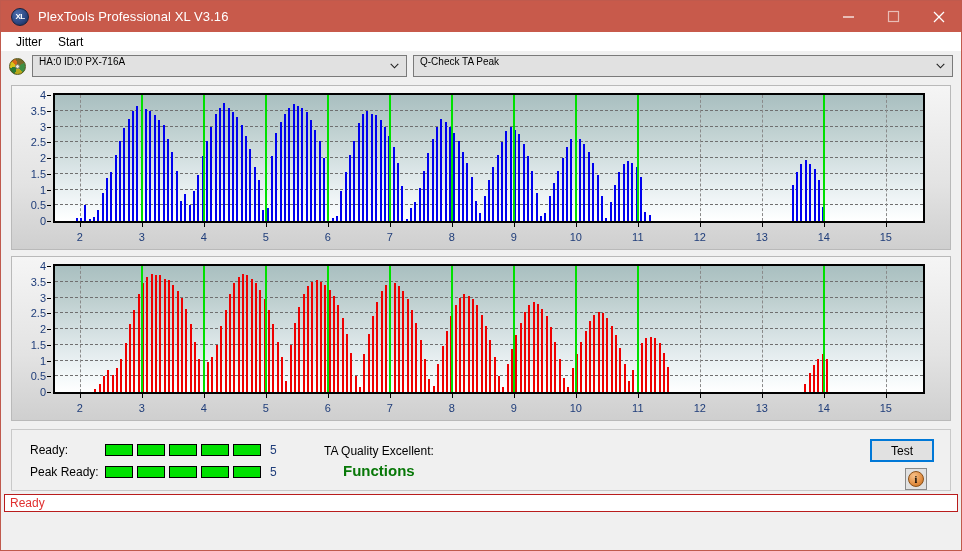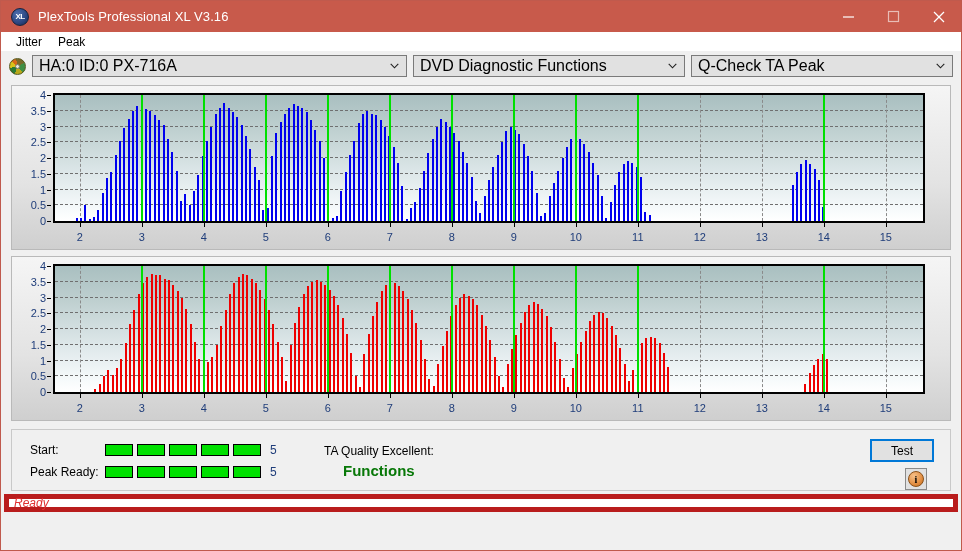--- a/index.html
+++ b/index.html
@@ -61,22 +61,22 @@
     position:relative;box-sizing:border-box;
   }
   .drive-icon::after{
     content:"";position:absolute;left:50%;top:50%;width:5px;height:5px;
     margin:-2.5px 0 0 -2.5px;border-radius:50%;background:#e8e8e0;
     border:1px solid #7a7a6a;box-sizing:border-box;
   }
   .combo{
     height:22px;box-sizing:border-box;
     background:#e1e1e1;border:1px solid #7a7a7a;
-    display:flex;align-items:center;position:relative;
-    font-size:16px;color:#000;padding-left:6px;
+    display:flex;position:relative;
+    font-size:10px;color:#000;padding-left:6px;
   }
   .combo .cval{white-space:nowrap;overflow:hidden;}
   .combo .carrow{
     position:absolute;right:7px;top:50%;transform:translateY(-50%);
     width:9px;height:6px;
   }
   #combo-drive{flex:0 0 375px;}
   #combo-function{flex:0 0 272px;}
   #combo-test{flex:1 1 auto;}
   
@@ -147,23 +147,23 @@
     width:16px;height:16px;border-radius:50%;
     background:radial-gradient(circle at 35% 28%,#f6c089 0%,#e08a3c 65%,#b5651c 100%);
     border:1px solid #8a5018;box-sizing:border-box;
     color:#000;font-size:10px;font-weight:bold;
     display:flex;align-items:center;justify-content:center;
     font-family:"Liberation Serif",serif;
   }
   
   .statusbar{
     margin:3px 3px 11px 3px;height:18px;
-    border:5px solid #b91c1c;background:#ffffff;
+    border:1px solid #b91c1c;background:#ffffff;
     display:flex;align-items:center;padding-left:5px;
-    font-size:12px;color:#e03030;box-sizing:border-box;font-style:italic;
+    font-size:12px;color:#e03030;box-sizing:border-box;
   }
 </style>
 </head>
 <body>
 
 <div class="app">
 
   <div class="titlebar">
     <div class="title-icon">XL</div>
     <div class="title-text">PlexTools Professional XL V3.16</div>
@@ -182,33 +182,27 @@
         <svg width="14" height="14" viewBox="0 0 14 14">
           <line x1="2" y1="2" x2="12" y2="12" stroke="#ffffff" stroke-width="1.3"></line>
           <line x1="12" y1="2" x2="2" y2="12" stroke="#ffffff" stroke-width="1.3"></line>
         </svg>
       </div>
     </div>
   </div>
 
   <div class="menubar">
     <div class="menuitem">Jitter</div>
-    <div class="menuitem">Peak</div>
+    <div class="menuitem">Start</div>
   </div>
 
   <div class="selbar">
     <div class="drive-icon"></div>
     <div class="combo" id="combo-drive">
       <span class="cval">HA:0 ID:0  PX-716A</span>
-      <svg class="carrow" viewBox="0 0 9 6">
-        <polyline points="0.7,0.8 4.5,4.8 8.3,0.8" fill="none" stroke="#202020" stroke-width="1.1"></polyline>
-      </svg>
-    </div>
-    <div class="combo" id="combo-function">
-      <span class="cval">DVD Diagnostic Functions</span>
       <svg class="carrow" viewBox="0 0 9 6">
         <polyline points="0.7,0.8 4.5,4.8 8.3,0.8" fill="none" stroke="#202020" stroke-width="1.1"></polyline>
       </svg>
     </div>
     <div class="combo" id="combo-test">
       <span class="cval">Q-Check TA Peak</span>
       <svg class="carrow" viewBox="0 0 9 6">
         <polyline points="0.7,0.8 4.5,4.8 8.3,0.8" fill="none" stroke="#202020" stroke-width="1.1"></polyline>
       </svg>
     </div>
@@ -654,21 +648,21 @@
           <div class="xlab" style="left: 770.8px;">14</div>
           <div class="xtick" style="left: 770.8px;"></div>
           <div class="xlab" style="left: 832.8px;">15</div>
           <div class="xtick" style="left: 832.8px;"></div>
         </div>
       </div>
   </div>
 
   <div class="statbox">
     <div class="statrow" style="left:18px;top:13px;">
-      <span class="statlabel">Start:</span>
+      <span class="statlabel">Ready:</span>
       <span class="meter" id="meter-jitter">
           <span class="seg"></span>
           <span class="seg"></span>
           <span class="seg"></span>
           <span class="seg"></span>
           <span class="seg"></span>
         </span>
       <span class="statnum">5</span>
     </div>
     <div class="statrow" style="left:18px;top:35px;">

